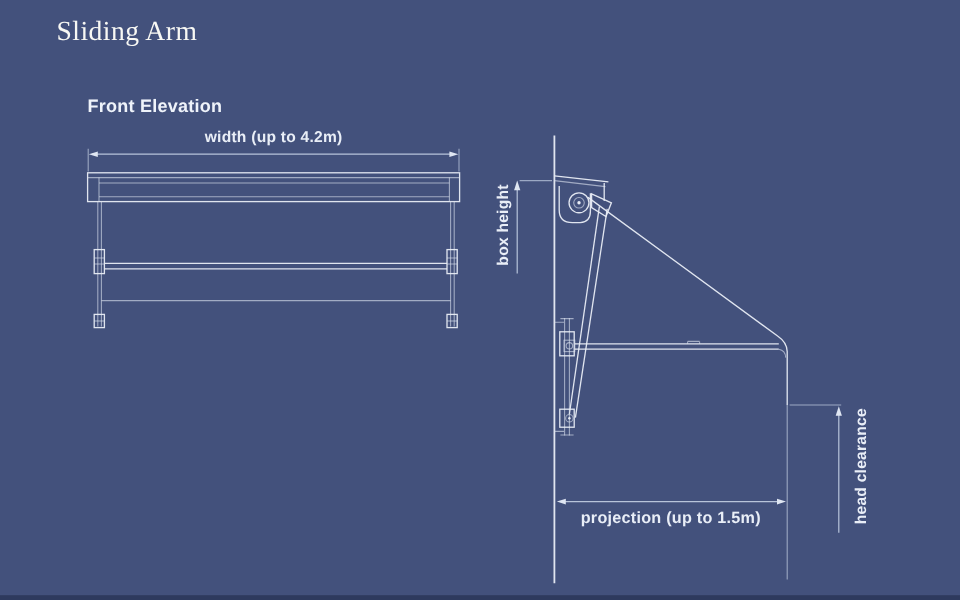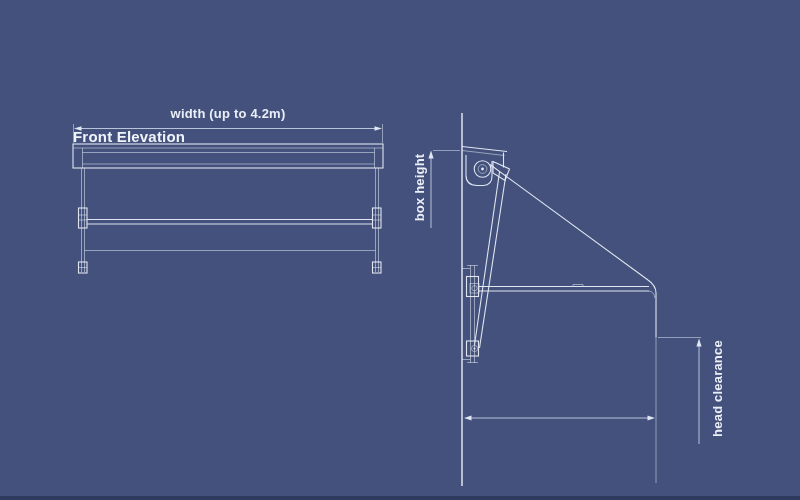--- a/index.html
+++ b/index.html
@@ -18,21 +18,21 @@
     position:absolute;left:47px;top:13px;
     font-family:"Liberation Serif", serif;
     font-size:23px;font-weight:500;letter-spacing:.4px;
     color:#F8F8F4;
   }
   .view-heading{
     position:absolute;top:80px;
     font-size:15px;font-weight:700;letter-spacing:.2px;
     color:#EFF3FA;
   }
-  #fe-heading{left:73px;margin-top:48px;}
+  #fe-heading{left:73px;}
   #cs-heading{left:413px;}
   .dim-label{
     position:absolute;
     font-size:13px;font-weight:700;letter-spacing:.2px;
     color:#E9EEF7;text-align:center;white-space:nowrap;
   }
   #width-label{left:128px;top:106px;width:200px;}
   #projection-label{left:459px;top:424px;width:200px;font-size:13.5px;}
   .vlabel{
     transform:rotate(-90deg);
@@ -47,25 +47,27 @@
   .dim {stroke:#CDD8EB;stroke-opacity:.85;fill:none;stroke-width:1;}
   .ext {stroke:#CDD8EB;stroke-opacity:.65;fill:none;stroke-width:0.9;}
   .arrow{fill:#DFE6F2;stroke:none;}
   .dotfill{fill:#E9EDF5;stroke:none;}
 </style>
 </head>
 <body>
 
 <div id="stage">
 
+  <div class="title">Sliding Arm</div>
 
   <div class="view-heading" id="fe-heading">Front Elevation</div>
 
   <div class="dim-label" id="width-label">width (up to 4.2m)</div>
   <div class="dim-label vlabel" id="box-height-label">box height</div>
+  <div class="dim-label" id="projection-label">projection (up to 1.5m)</div>
   <div class="dim-label vlabel" id="head-clearance-label">head clearance</div>
 
   <svg width="800" height="500" viewBox="0 0 800 500">
 
     <g>
 
       <g>
         <path class="ext" d="M73.5,124 V143"></path>
         <path class="ext" d="M382.5,124 V143"></path>
         <path class="dim" d="M77,128.5 H379"></path>

